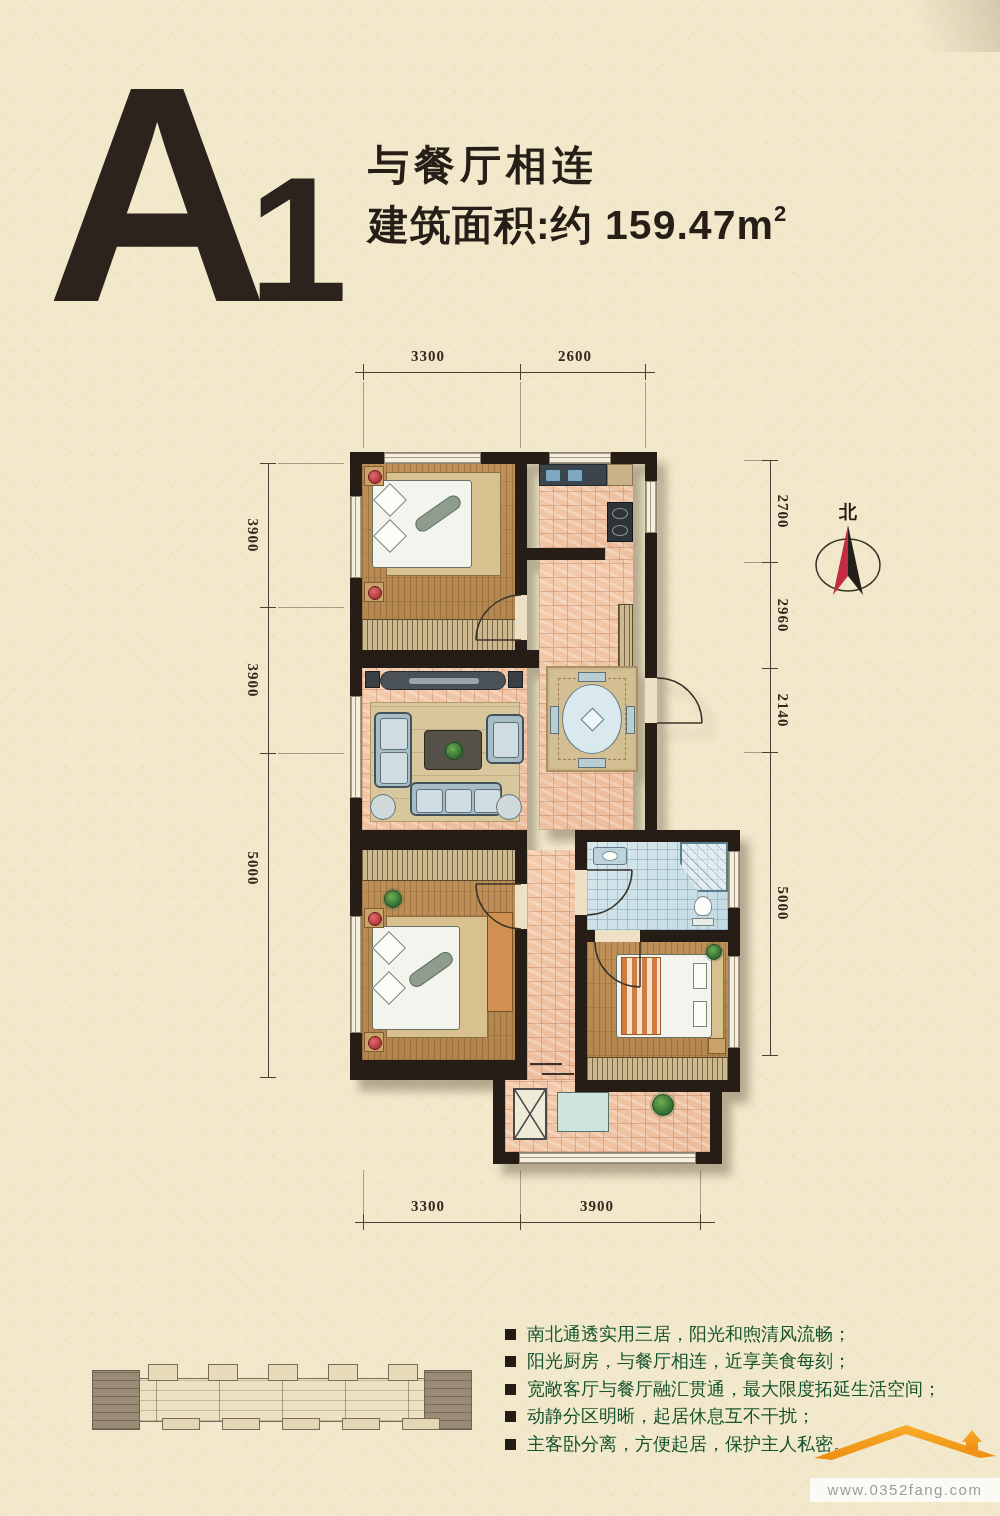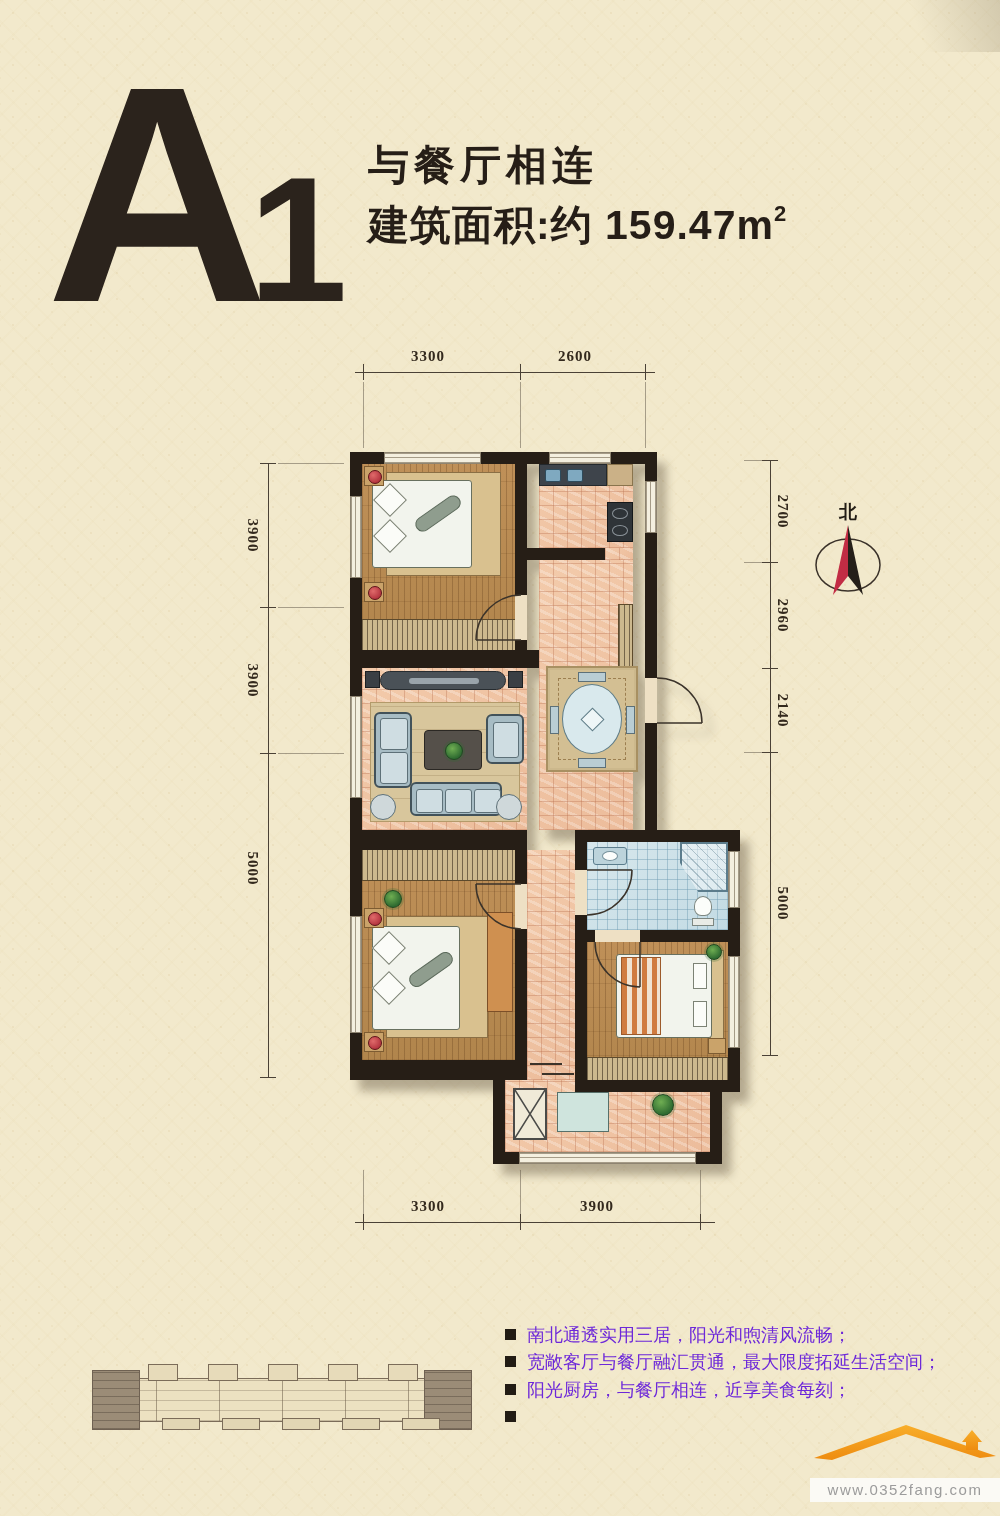--- a/index.html
+++ b/index.html
@@ -68,21 +68,21 @@
   .cush{position:absolute;background:#cfdde2;border:1px solid #5d7078;border-radius:3px;}
   .dimlab{position:absolute;font-family:"Liberation Serif", serif;font-weight:700;
           font-size:15px;color:#33291d;letter-spacing:1px;}
   .vlab{width:60px;text-align:center;transform:rotate(90deg);}
   .dline{position:absolute;background:#4a4136;}
   .tickv{position:absolute;width:1px;height:16px;background:#4a4136;}
   .tickh{position:absolute;width:16px;height:1px;background:#4a4136;}
   .ext{position:absolute;background:rgba(74,65,54,.45);}
   
   .features{position:absolute;left:505px;top:1326px;width:480px;list-style:none;margin:0;padding:0;
-            font-family:Liberation Sans, sans-serif;font-size:18px;color:#6d28d9;}
+            font-family:Liberation Mono, monospace;font-size:18px;color:#14532d;}
   .features li{display:flex;align-items:flex-start;margin-bottom:8.5px;line-height:1.05;}
   .sqbullet{flex:0 0 auto;width:11px;height:11px;background:#221c14;margin:3px 11px 0 0;}
   
   .elev{position:absolute;left:92px;top:1356px;width:380px;height:92px;}
   .elev .body{position:absolute;left:0;top:22px;width:378px;height:42px;border:1px solid #7b6c59;
       background:
         repeating-linear-gradient(90deg, rgba(110,95,75,.55) 0 1px, transparent 1px 63px),
         repeating-linear-gradient(0deg, rgba(110,95,75,.30) 0 1px, transparent 1px 10px),
         #ece1c1;}
   .elev .cap{position:absolute;top:14px;width:46px;height:58px;background:#9b8c77;border:1px solid #6f6152;
@@ -344,28 +344,33 @@
   </svg>
 </div>
 
 <ul class="features">
   <li>
       <span class="sqbullet"></span>
       <span>南北通透实用三居，阳光和煦清风流畅；</span>
     </li>
   <li>
       <span class="sqbullet"></span>
+      <span>阳光厨房，与餐厅相连，近享美食每刻；</span>
+    </li>
+  <li>
+      <span class="sqbullet"></span>
       <span>宽敞客厅与餐厅融汇贯通，最大限度拓延生活空间；</span>
     </li>
   <li>
       <span class="sqbullet"></span>
-      <span>阳光厨房，与餐厅相连，近享美食每刻；</span>
+      <span>动静分区明晰，起居休息互不干扰；</span>
     </li>
   <li>
       <span class="sqbullet"></span>
+      <span>主客卧分离，方便起居，保护主人私密。</span>
     </li>
 </ul>
 
 <div class="elev">
   <div class="body"></div>
   <div class="cap" style="left:0;"></div>
   <div class="cap" style="left:332px;"></div>
   <div class="stair" style="left:56px;"></div>
   <div class="stair" style="left:116px;"></div>
   <div class="stair" style="left:176px;"></div>

